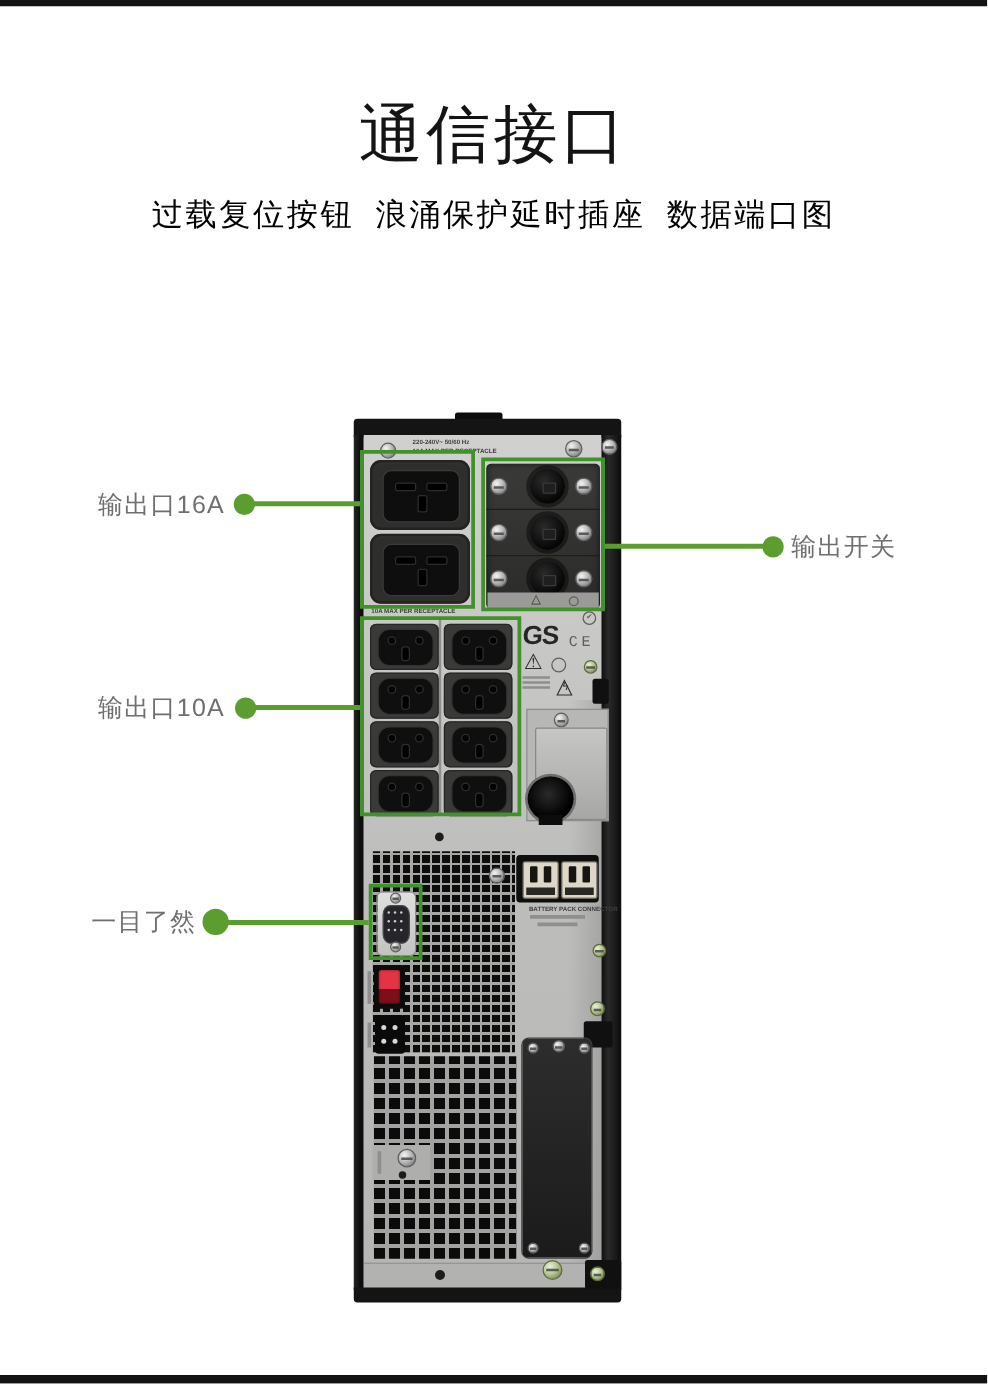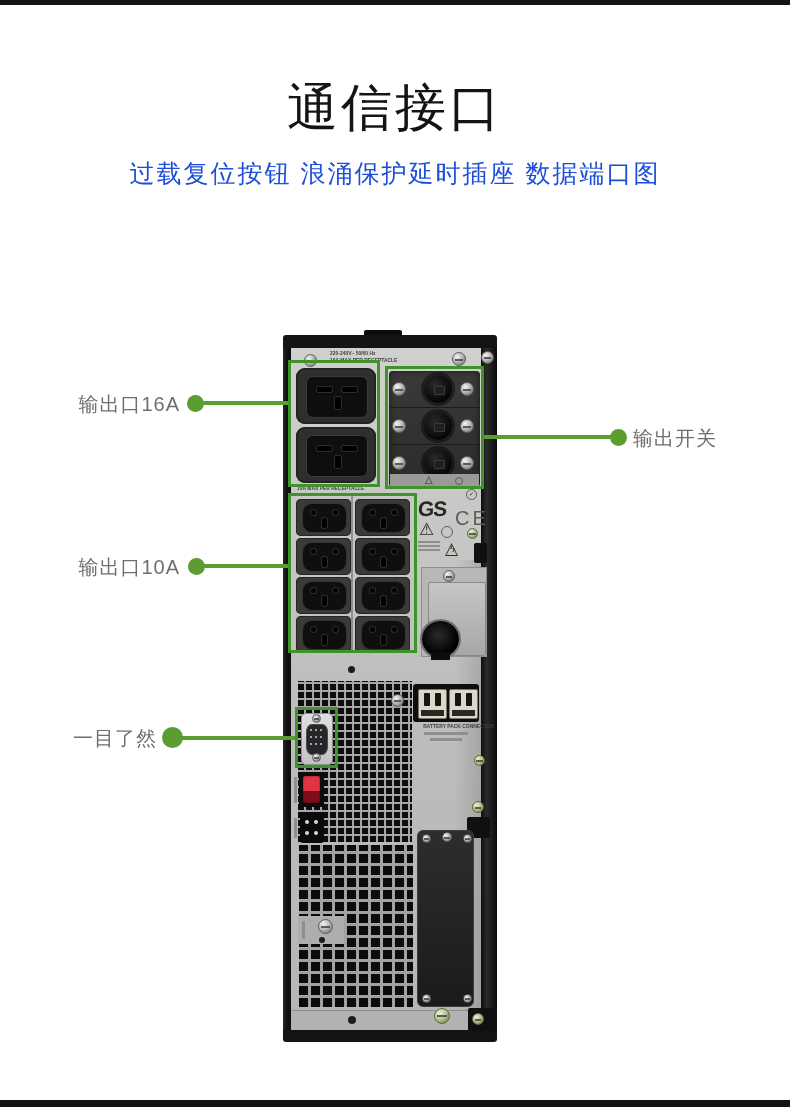--- a/index.html
+++ b/index.html
@@ -3,21 +3,21 @@
 <meta charset="utf-8">
 <style>
   html,body{margin:0;padding:0;background:#ffffff;}
   body{width:790px;height:1107px;position:relative;font-family:"Liberation Sans","DejaVu Sans",sans-serif;}
   .scene{position:absolute;left:0;top:0;width:790px;height:1107px;background:#fff;overflow:hidden;}
 
   
   .edge-bar{position:absolute;left:0;width:790px;background:#131313;}
   .title-row{position:absolute;left:0;top:82px;width:790px;display:flex;justify-content:center;align-items:baseline;gap:16px;font-size:51px;font-weight:500;letter-spacing:3px;color:#141414;line-height:1;}
   .title-row .green{color:#219a22;}
-  .subtitle{position:absolute;left:0;top:160px;width:790px;text-align:center;font-size:25px;letter-spacing:2px;color:#1d4ed8;line-height:1.1;}
+  .subtitle{position:absolute;left:0;top:160px;width:790px;text-align:center;font-size:25px;letter-spacing:2px;color:#000000;line-height:1.1;font-family:Liberation Mono, monospace;}
 
   
   .cap{position:absolute;background:#141414;}
   .rail{position:absolute;background:linear-gradient(90deg,#262626,#0e0e0e 60%);}
   .panel{position:absolute;background:linear-gradient(180deg,#d0d0ce,#bdbdbb 55%,#b6b6b4);}
   .shade-r{position:absolute;background:linear-gradient(90deg,rgba(0,0,0,0),rgba(0,0,0,.12));}
   .bstrip{position:absolute;background:#b2b2b0;border-top:1px solid #8d8d8b;}
 
   
   .screw{position:absolute;border-radius:50%;background:radial-gradient(circle at 35% 32%,#f4f4f4,#b9b9b9 45%,#818181 80%);border:1px solid #5f5f5f;box-sizing:border-box;}
@@ -53,21 +53,21 @@
       repeating-linear-gradient(0deg, transparent 0 9px, #a2a2a0 9px 12px),
       repeating-linear-gradient(90deg, #0b0b0b 0 9px, #a2a2a0 9px 12px);}
 
   
   .micro{position:absolute;font-size:9px;font-weight:bold;color:#3f3f3f;transform:scale(.55);transform-origin:0 0;line-height:1.3;white-space:nowrap;}
   .micro.ctr{transform-origin:50% 0;text-align:center;}
   .bar{position:absolute;background:#8f8f8d;}
 
   
   .gsmark{position:absolute;font-size:21px;font-weight:800;color:#262624;letter-spacing:-1px;transform:skewX(-4deg);}
-  .cemark{position:absolute;font-size:20px;font-weight:500;color:#5e5e5c;letter-spacing:3px;}
+  .cemark{position:absolute;font-size:12px;font-weight:500;color:#5e5e5c;letter-spacing:3px;font-family:Liberation Mono, monospace;}
   .warn{position:absolute;color:#2e2e2c;line-height:1;}
   .ringmark{position:absolute;border-radius:50%;border:1.5px solid #5e5e5c;box-sizing:border-box;color:#5e5e5c;text-align:center;}
 
   
   .db9bez{position:absolute;left:301px;top:713px;width:30px;height:50px;background:linear-gradient(180deg,#e0e0de,#c2c2c0);border:1px solid #8f8f8d;border-radius:5px;}
   .db9body{position:absolute;left:306px;top:724px;width:20px;height:29px;background:#26262a;border-radius:6px 6px 6px 6px / 8px 8px 8px 8px;border:1px solid #4a4a4e;}
   .db9pin{position:absolute;width:2px;height:2px;border-radius:50%;background:#cdcdcb;}
 
   
   .batpanel{position:absolute;left:413px;top:684px;width:66px;height:38px;background:#0e0e0e;border-radius:3px;}

